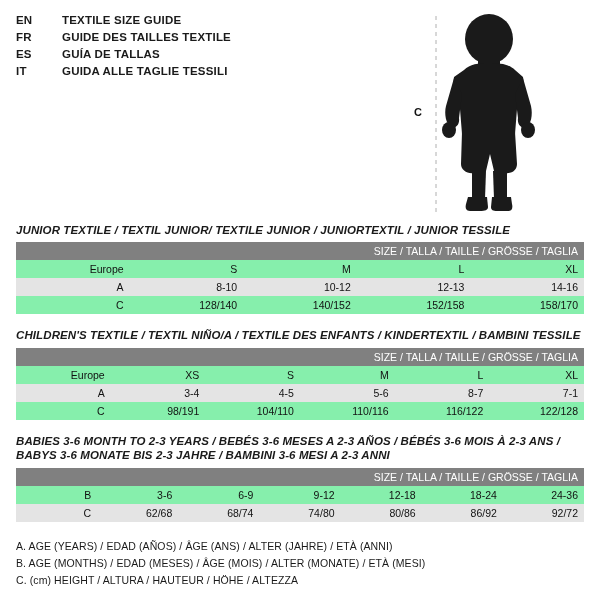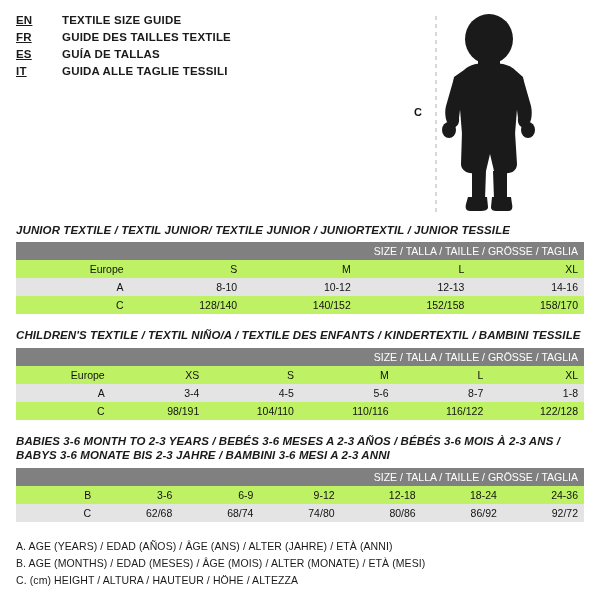--- a/index.html
+++ b/index.html
@@ -33,21 +33,20 @@
     letter-spacing: 0.2px;
   }
   .lang-table td {
     padding: 0 0 5px 0;
     vertical-align: top;
     white-space: nowrap;
   }
   .lang-code {
     width: 46px;
     font-weight: bold;
-    text-decoration: underline;
   }
   .lang-title {
     font-weight: bold;
   }
 
   
   .figure {
     position: absolute;
     top: 0;
     right: 4px;
@@ -94,21 +93,21 @@
   table.size td {
     padding: 3px 6px;
     color: #111;
     border: none;
     text-align: right;
   }
   table.size tr.alt td {
     background: #e4e4e4;
   }
   table.size tr.plain td {
-    background: #bef264;
+    background: #86efac;
   }
   .col-label {
     width: 36px;
   }
 
   
   .legend {
     margin-top: 16px;
     font-size: 10.5px;
     line-height: 1.65;
@@ -223,21 +222,21 @@
         <td>M</td>
         <td>L</td>
         <td>XL</td>
       </tr>
       <tr class="alt">
         <td class="col-label">A</td>
         <td>3-4</td>
         <td>4-5</td>
         <td>5-6</td>
         <td>8-7</td>
-        <td>1-8</td>
+        <td>7-1</td>
       </tr>
       <tr class="plain">
         <td class="col-label">C</td>
         <td>98/191</td>
         <td>104/110</td>
         <td>110/116</td>
         <td>116/122</td>
         <td>122/128</td>
       </tr>
     </tbody>

